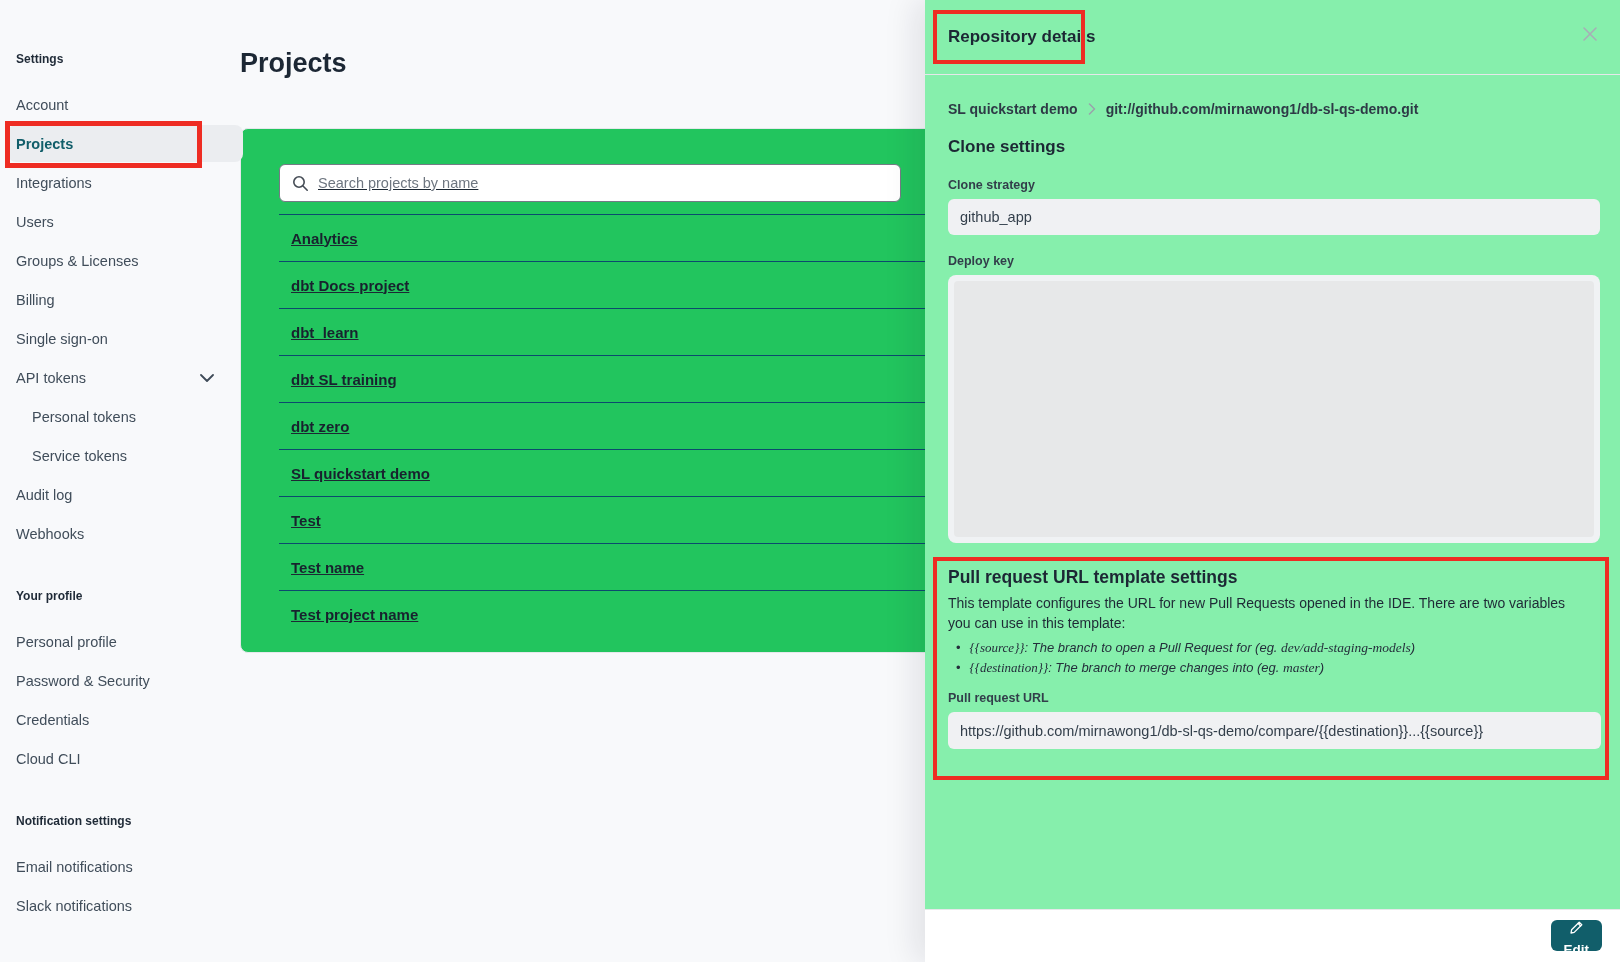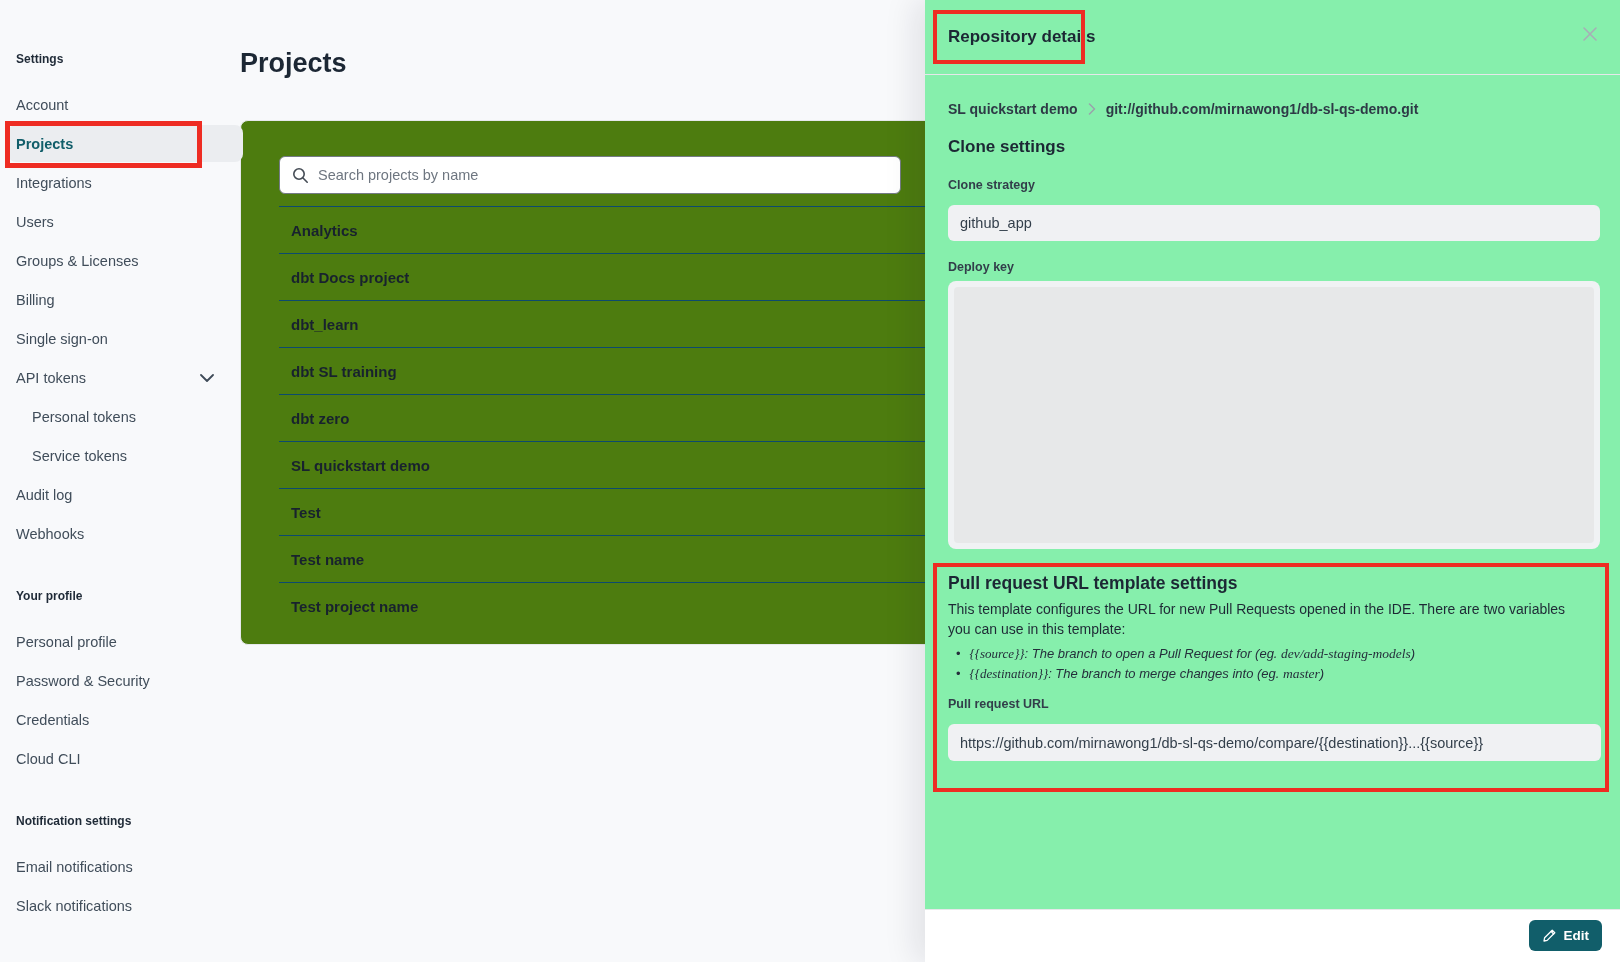--- a/index.html
+++ b/index.html
@@ -25,22 +25,22 @@
   .side-item.active .pill { position:absolute; z-index:1; left:-8px; right:-15px; top:1px; bottom:1px;
                background:#ebedf0; border-radius:8px; }
   .side-item .chev { margin-left:auto; margin-right:14px; }
 
   .annot-projects { position:absolute; left:5px; top:121px; width:197px; height:47px;
                border:5px solid var(--annotation-red, #ee2c23); z-index:5; pointer-events:none; }
 
   
   .main { position:absolute; left:240px; top:0; right:0; bottom:0; }
   .page-title { position:absolute; left:0; top:48px; font-size:27px; font-weight:700; color:#1c2734; }
-  .card { position:absolute; left:0; top:120px; width:1340px; height:525px; background:#4d7c0f;
-          border:1px solid #e6e8ec; border-radius:8px; padding:35px 0 0 38px; }
+  .card { position:absolute; left:0; top:128px; width:1340px; height:525px; background:#22c55e;
+          border:1px solid #e6e8ec; border-radius:8px; padding:35px 0 0 38px;text-decoration:underline; }
   .search { width:622px; height:38px; border:1px solid #747b85; border-radius:6px; background:#fff;
             display:flex; align-items:center; padding:0 12px; gap:9px; }
   .search input { border:none; outline:none; flex:1; font-size:14.5px; color:#222;
             font-family:"Liberation Sans", sans-serif; background:transparent; }
   .search input::placeholder { color:#6e7680; }
   .plist { margin-top:12px; margin-right:38px; }
   .prow { height:47px; border-top:1px solid #0c4a6e; display:flex; align-items:center;
           padding-left:12px; font-size:15px; font-weight:700; color:#18222e; cursor:pointer; }
 
   
@@ -50,21 +50,21 @@
   .panel-title { position:absolute; left:23px; top:27px; font-size:17px; font-weight:700; color:#1c2734; }
   .annot-title { position:absolute; left:8px; top:10px; width:152px; height:54px;
            border:4px solid var(--annotation-red, #ee2c23); pointer-events:none; }
   .close-btn { position:absolute; right:20px; top:24px; width:20px; height:20px; cursor:pointer; }
 
   .panel-body { padding:0 20px 0 23px; }
   .breadcrumb { margin-top:26px; display:flex; align-items:center; gap:10px;
            font-size:14px; font-weight:700; color:#2e3a46; }
   .section-heading { margin-top:20px; font-size:17px; font-weight:700; color:#1c2734; }
   .field-label { margin-top:21px; font-size:12.5px; font-weight:700; color:#323e4a; }
-  .field { margin-top:13px; height:36px; background:var(--field-bg,#f0f1f3); border-radius:6px;
+  .field { margin-top:7px; height:36px; background:var(--field-bg,#f0f1f3); border-radius:6px;
            display:flex; align-items:center; padding:0 12px; font-size:14.5px; color:#333f4b; }
   .deploy-label { margin-top:19px; }
   .deploy-box { margin-top:7px; height:268px; background:#f0f2f4; border-radius:8px; padding:6px; }
   .deploy-inner { width:100%; height:100%; background:#e7e8e9; border-radius:4px; }
 
   .pr-section { margin:14px -9px 0 -15px; border:4px solid var(--annotation-red, #ee2c23);
            padding:6px 4px 27px 11px; }
   .pr-heading { font-size:17.5px; font-weight:700; color:#1c2734; }
   .pr-desc { margin-top:6px; font-size:14px; line-height:19.5px; color:#1e2935; max-width:622px; }
   .bullets { margin-top:5px; }
@@ -74,21 +74,21 @@
   .bullet .code, .bullet .example { font-family:Liberation Serif, serif; font-style:italic; }
   .bullet .example { font-size:13.5px; }
   .url-label { margin-top:13px; }
   .url-field { height:37px;padding-left:12px; }
 
   .panel-footer { position:absolute; left:0; right:0; bottom:0; height:53px; background:#fff;
            border-top:1px solid #e6e8ea; }
   .edit-btn { position:absolute; right:18px; top:10px; height:31px; padding:0 13px;
            background:var(--accent-teal, #115e6a); color:#fff; border:none; border-radius:6px;
            font-size:13.5px; font-weight:700; font-family:"Liberation Sans", sans-serif;
-           display:flex; align-items:center; gap:7px; cursor:pointer; }
+           display:flex; align-items:center; gap:7px; cursor:pointer;flex-direction:column; }
 </style>
 </head>
 <body>
 
 <nav class="sidebar">
   <div class="side-heading">Settings</div>
 
   <div class="side-item">
     <span class="label">Account</span>
   </div>

